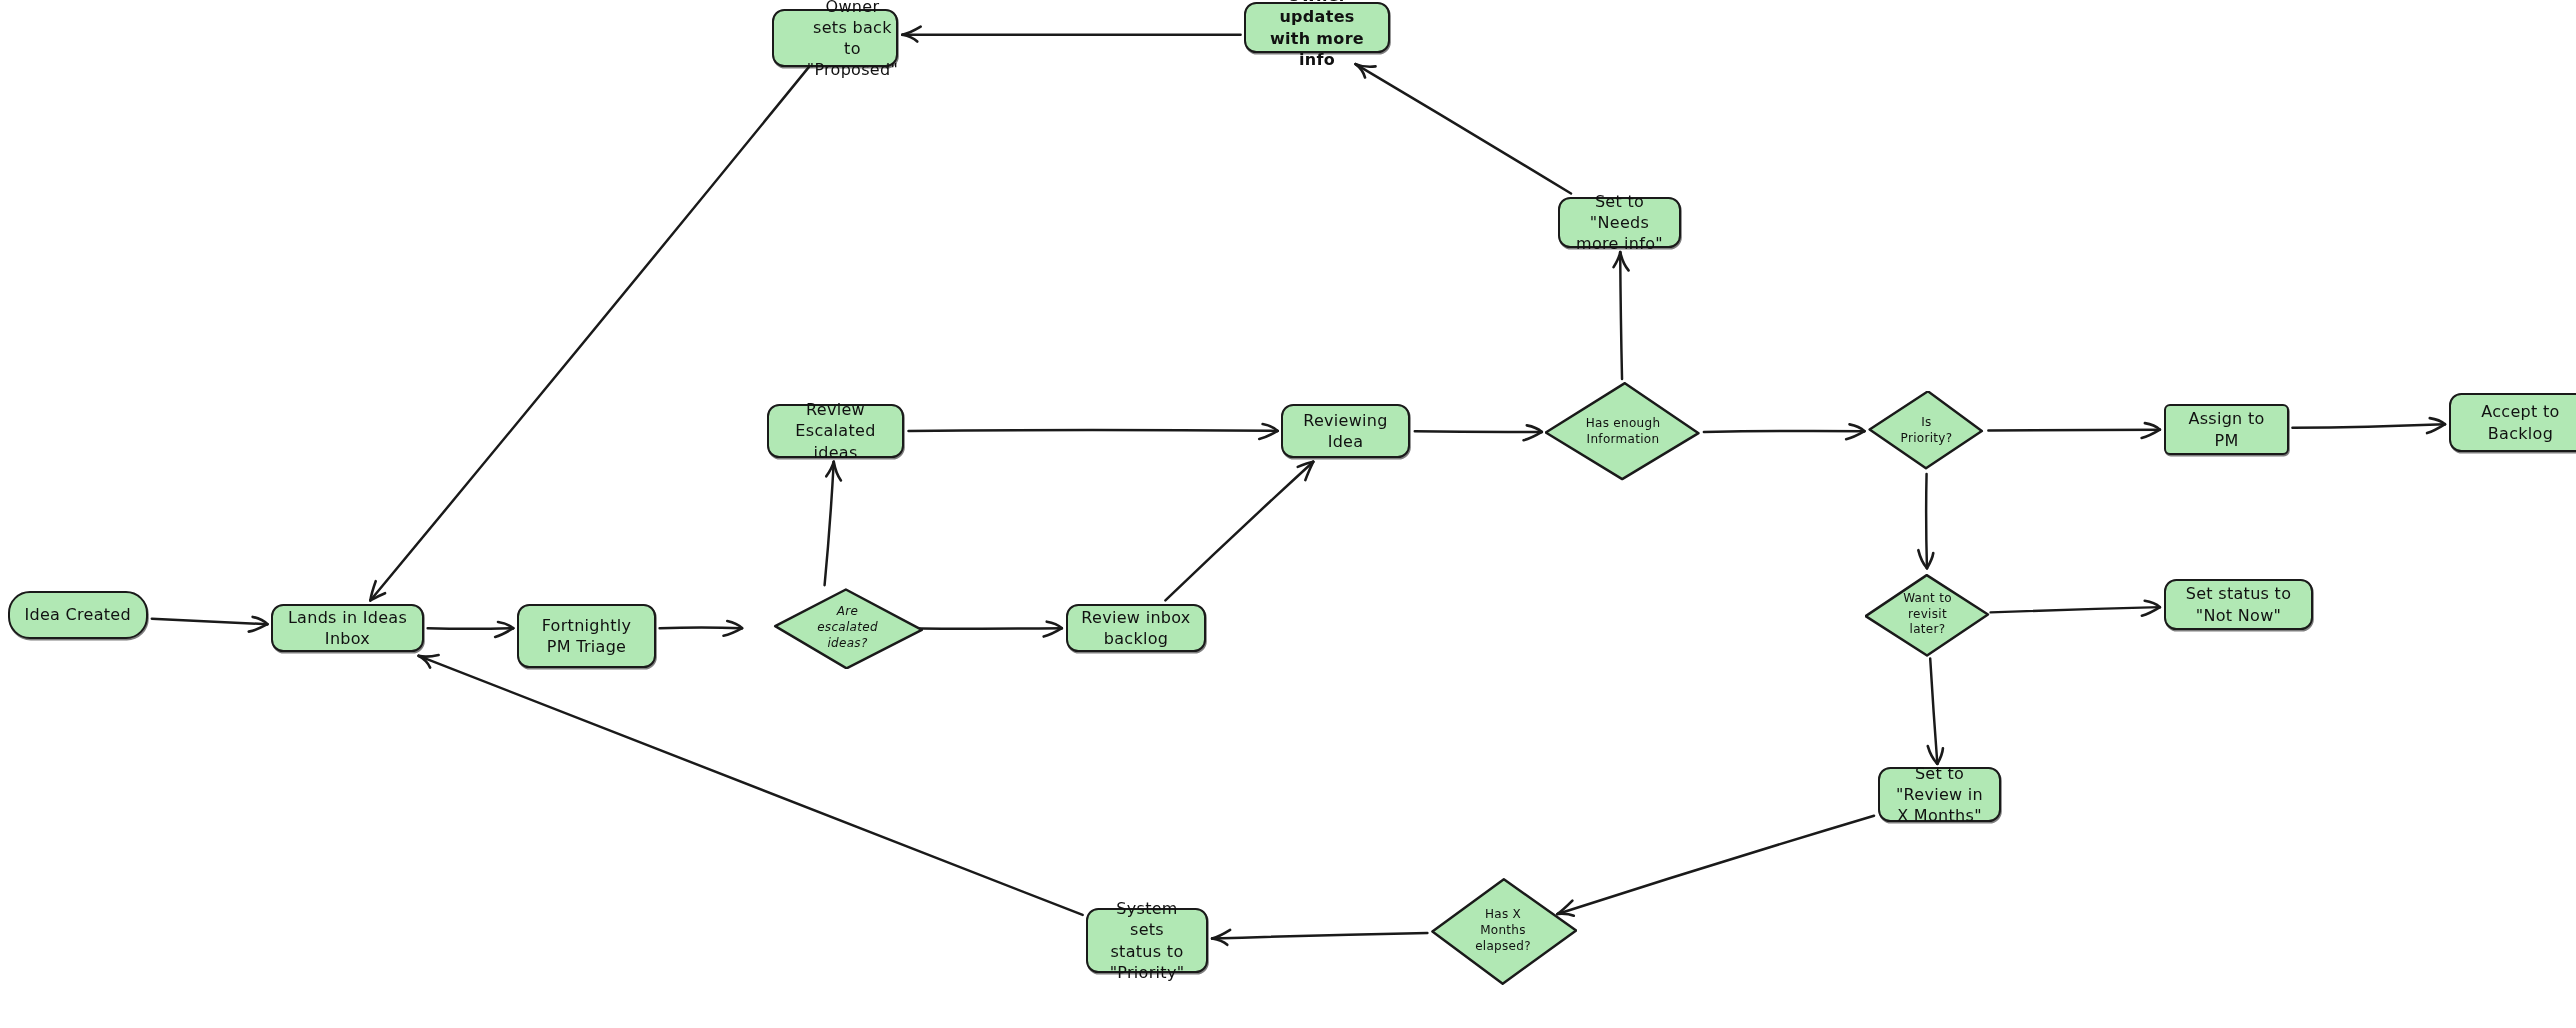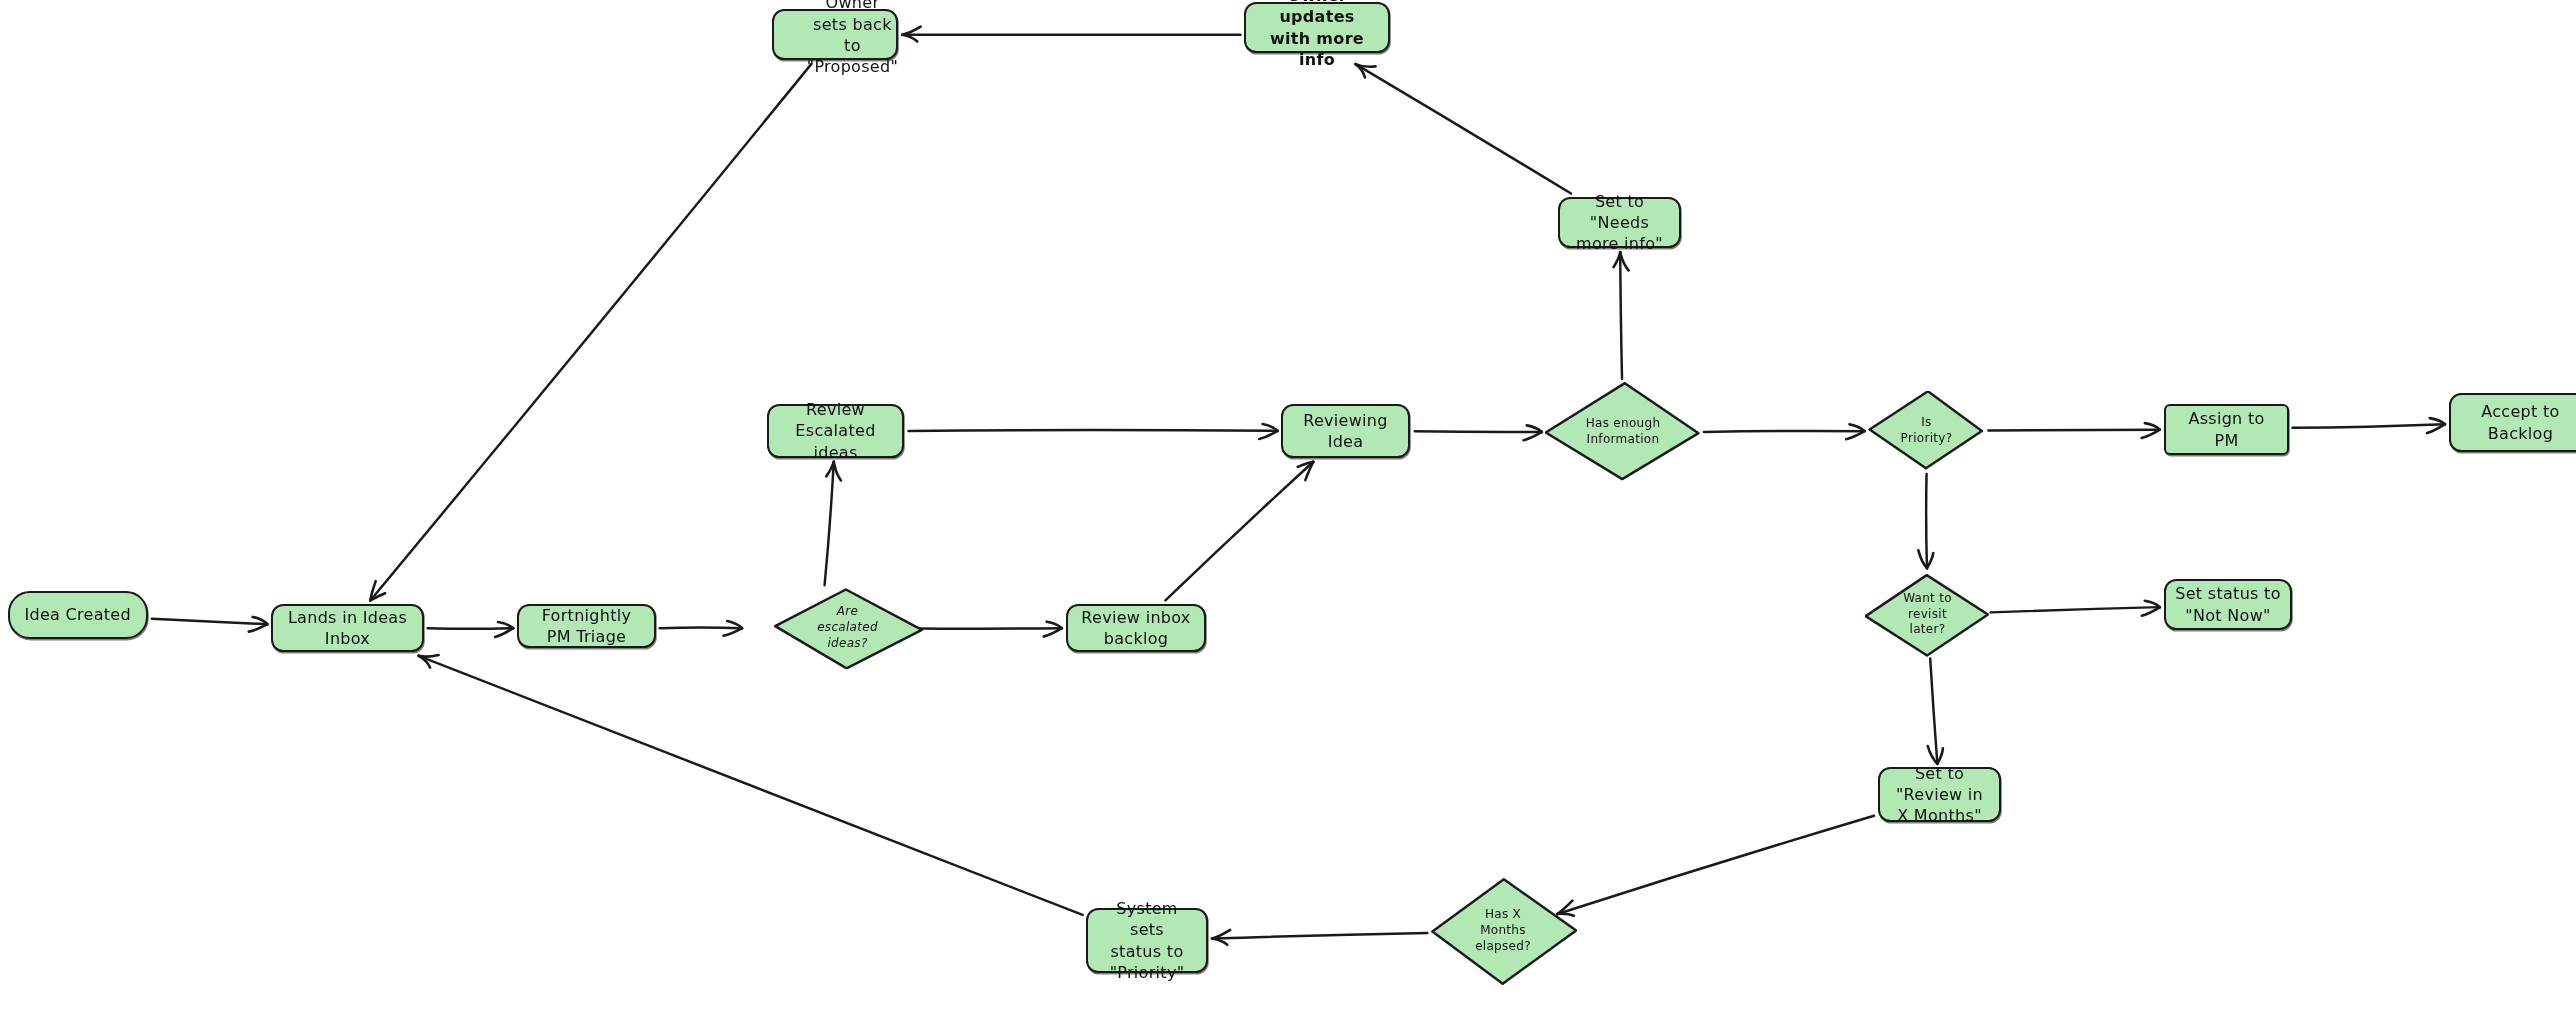--- a/index.html
+++ b/index.html
@@ -173,52 +173,52 @@
       </g>
       <g>
         <path d="M 1405.0 1187.2 Q 975.4 1019.7 543.3 851.0" fill="none" stroke="#1a1a1a" stroke-width="3.2" stroke-linecap="round"></path>
         <path d="M 543.3 851.0 Q 554.3 853.4 569.2 849.8" fill="none" stroke="#1a1a1a" stroke-width="3.4" stroke-linecap="round"></path>
         <path d="M 543.3 851.0 Q 553.8 856.6 558.2 866.2" fill="none" stroke="#1a1a1a" stroke-width="3.4" stroke-linecap="round"></path>
       </g>
     </svg>
   <div id="node-layer">
       <div class="node process" style="left: 7.7px; top: 591px; width: 140px; height: 48px; border-radius: 22px;"><div>Idea Created</div></div>
       <div class="node process" style="left: 271px; top: 604px; width: 153px; height: 48px;"><div>Lands in Ideas Inbox</div></div>
-      <div class="node process" style="left: 517px; top: 604px; width: 139px; height: 44px;"><div>Fortnightly PM Triage</div></div>
+      <div class="node process" style="left: 517px; top: 604px; width: 139px; height: 64px;"><div>Fortnightly PM Triage</div></div>
       <div class="node decision" style="left: 772px; top: 587px; width: 151px; height: 82px; font-style: italic;"><svg class="dia-shape" viewBox="0 0 196 106">
           <path d="M 95.9 3.0 L 194.5 55.4 L 96.8 105.4 L 4.1 50.6 Z" fill="#b1e8b4" stroke="#1a1a1a" stroke-width="3.2" stroke-linejoin="round" stroke-linecap="round"></path>
         </svg><div class="dia-label">Are
 escalated
 ideas?</div></div>
       <div class="node process" style="left: 1066px; top: 604px; width: 140px; height: 48px;"><div>Review inbox backlog</div></div>
       <div class="node process" style="left: 767px; top: 404px; width: 137px; height: 54px;"><div>Review Escalated
 ideas</div></div>
       <div class="node process" style="left: 1281px; top: 404px; width: 129px; height: 54px;"><div>Reviewing Idea</div></div>
       <div class="node decision" style="left: 1545px; top: 382px; width: 156px; height: 100px;"><svg class="dia-shape" viewBox="0 0 202 130">
           <path d="M 103.4 1.5 L 199.2 66.5 L 100.0 126.2 L 0.6 65.6 Z" fill="#b1e8b4" stroke="#1a1a1a" stroke-width="3.2" stroke-linejoin="round" stroke-linecap="round"></path>
         </svg><div class="dia-label">Has enough
 Information</div></div>
       <div class="node process" style="left: 1558px; top: 197px; width: 123px; height: 51px;"><div>Set to "Needs
 more info"</div></div>
       <div class="node process" style="left: 1244px; top: 2px; width: 146px; height: 51px; font-weight: bold;"><div>Owner updates
 with more info</div></div>
-      <div class="node process" style="left: 772px; top: 9.2px; width: 126px; height: 51px; padding-left: 44px;"><div>Owner sets back
+      <div class="node process" style="left: 772px; top: 9.2px; width: 126px; height: 58px; padding-left: 44px;"><div>Owner sets back
 to "Proposed"</div></div>
       <div class="node decision" style="left: 1868px; top: 391px; width: 117px; height: 79px;"><svg class="dia-shape" viewBox="0 0 152 102">
           <path d="M 77.9 0.1 L 147.9 51.6 L 75.3 100.1 L 2.1 49.6 Z" fill="#b1e8b4" stroke="#1a1a1a" stroke-width="3.2" stroke-linejoin="round" stroke-linecap="round"></path>
         </svg><div class="dia-label">Is
 Priority?</div></div>
       <div class="node process" style="left: 2164px; top: 404px; width: 125px; height: 51px; border-radius: 6px;"><div>Assign to PM</div></div>
       <div class="node process" style="left: 2449px; top: 393px; width: 143px; height: 59px;"><div>Accept to Backlog</div></div>
       <div class="node decision" style="left: 1865px; top: 572px; width: 125px; height: 85px;"><svg class="dia-shape" viewBox="0 0 162 110">
           <path d="M 80.0 4.0 L 159.4 54.9 L 80.4 108.2 L 0.8 57.1 Z" fill="#b1e8b4" stroke="#1a1a1a" stroke-width="3.2" stroke-linejoin="round" stroke-linecap="round"></path>
         </svg><div class="dia-label">Want to
 revisit
 later?</div></div>
-      <div class="node process" style="left: 2164px; top: 579px; width: 128px; height: 51px;"><div>Set status to
+      <div class="node process" style="left: 2164px; top: 579px; width: 149px; height: 51px;"><div>Set status to
 "Not Now"</div></div>
       <div class="node process" style="left: 1878px; top: 767px; width: 123px; height: 55px;"><div>Set to "Review in
 X Months"</div></div>
       <div class="node decision" style="left: 1429px; top: 877px; width: 148px; height: 108px;"><svg class="dia-shape" viewBox="0 0 192 140">
           <path d="M 97.1 3.0 L 190.9 69.3 L 95.6 138.3 L 4.4 70.6 Z" fill="#b1e8b4" stroke="#1a1a1a" stroke-width="3.2" stroke-linejoin="round" stroke-linecap="round"></path>
         </svg><div class="dia-label">Has X
 Months
 elapsed?</div></div>
       <div class="node process" style="left: 1086px; top: 908px; width: 122px; height: 65px;"><div>System sets
 status to

